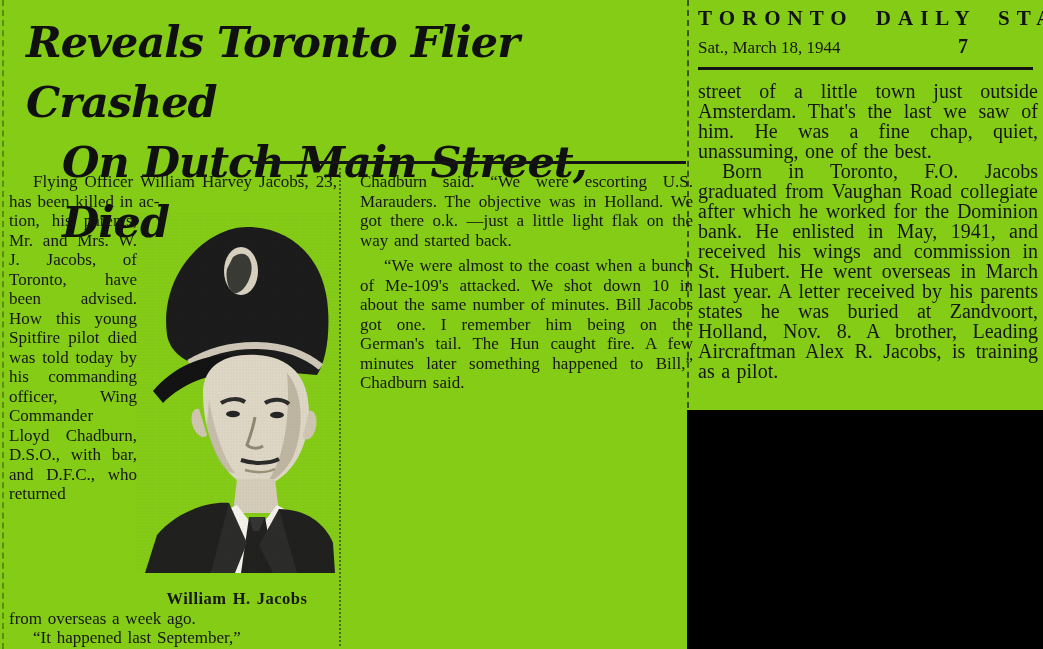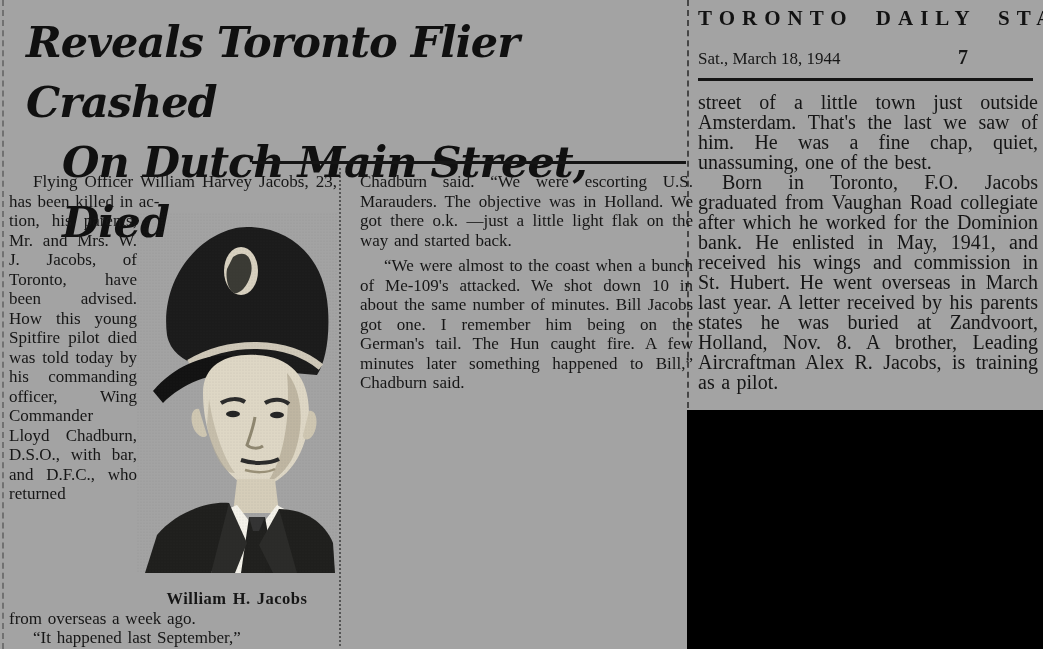--- a/index.html
+++ b/index.html
@@ -1,19 +1,19 @@
 <!DOCTYPE html>
 <html><head>
 <meta charset="utf-8">
 <style>
   html,body { margin:0; padding:0; }
   .page {
     position:relative;
     width:1043px; height:649px;
-    background:#a3a3a3;
+    background:#84cc16;
     color:#161616;
     font-family:"Liberation Serif","DejaVu Serif",serif;
     overflow:hidden;
   }
   .left-edge-rule {
     position:absolute; left:2px; top:0; height:649px; width:0;
     border-left:2px dashed rgba(20,20,20,.35);
   }
   
   .headline {
@@ -53,21 +53,21 @@
     border-left:2px dashed rgba(20,20,20,.65);
   }
   
   .sidebar { position:absolute; left:698px; top:6px; width:340px; }
   .masthead-title {
     font-weight:bold; font-size:21px; letter-spacing:7px; word-spacing:10px;
     white-space:nowrap; color:#121212;
   }
   .masthead-dateline {
     display:flex; justify-content:space-between; align-items:baseline;
-    font-size:17px; margin-top:15px; padding-right:70px;
+    font-size:17px; margin-top:4px; padding-right:70px;
   }
   .masthead-page-number { font-weight:bold; font-size:20px; }
   .masthead-rule { margin-top:9px; width:335px; height:3px; background:#141414; }
   .sidebar-body { margin-top:11px; }
   .sidebar-body p { margin:0; font-size:20px; line-height:20px; text-align:justify; word-spacing:1.5px; }
   .redaction-block {
     position:absolute; left:687px; top:410px; width:356px; height:239px;
     background:#000;
   }
 </style>

